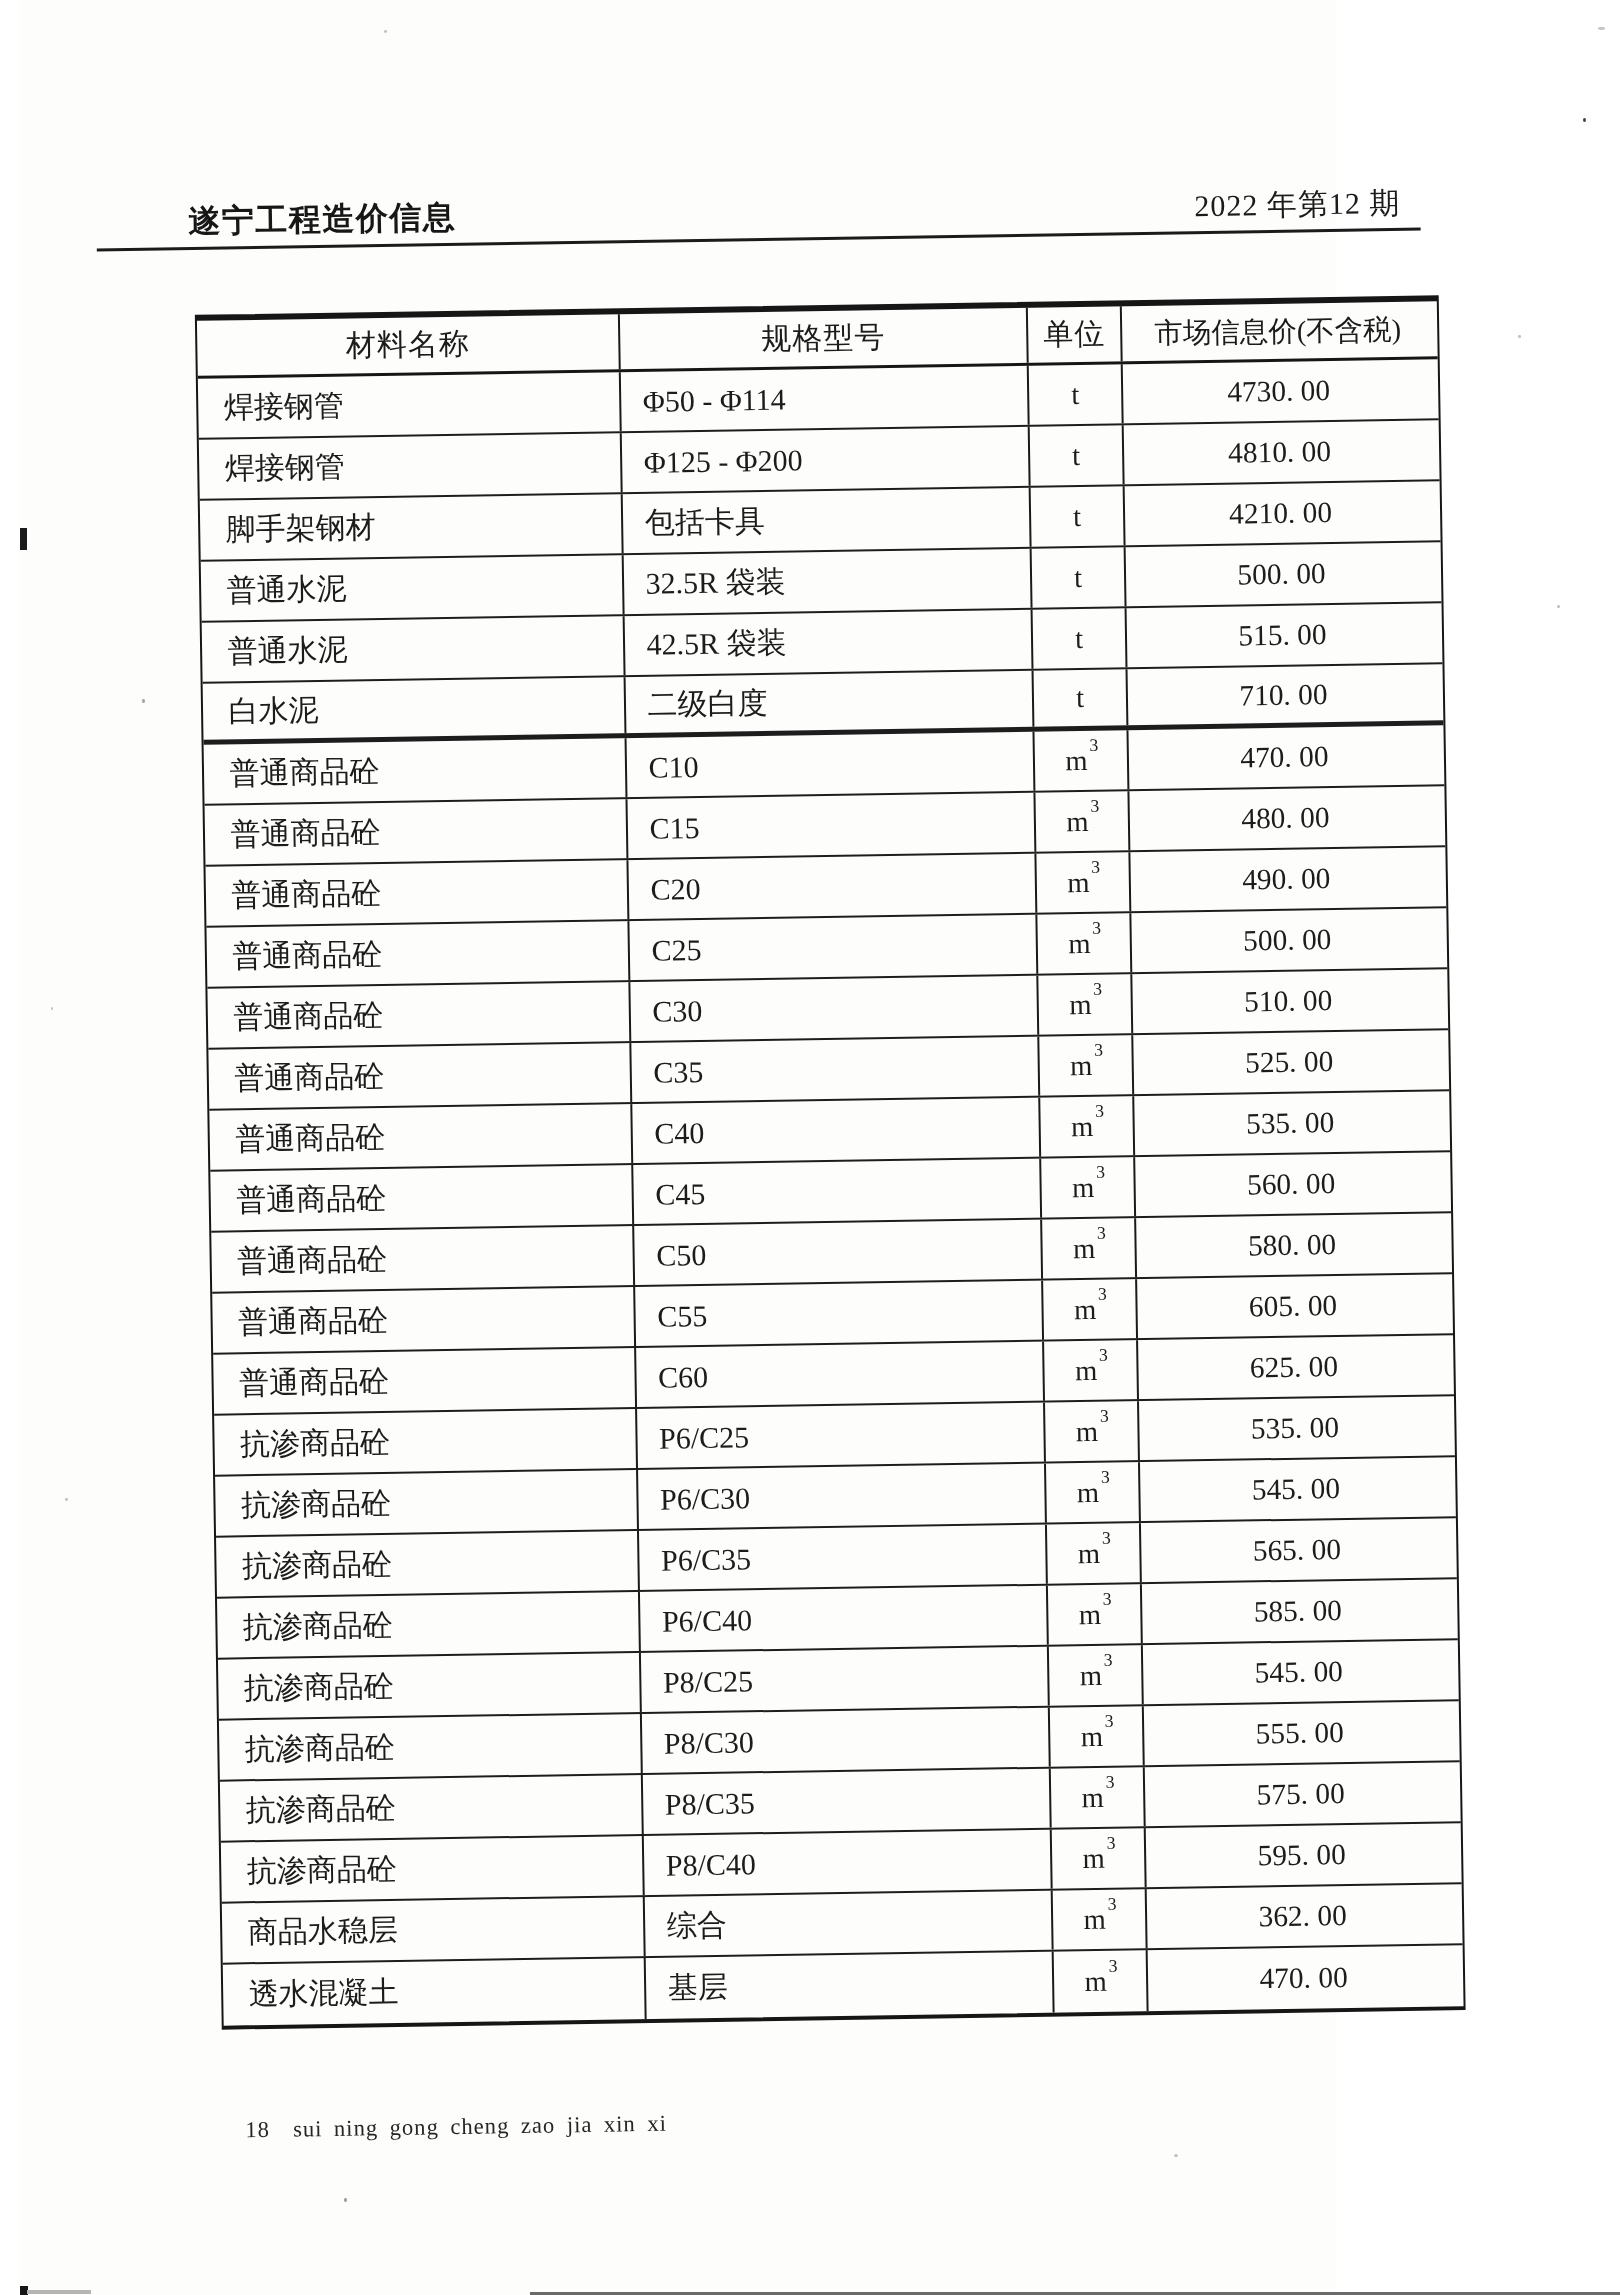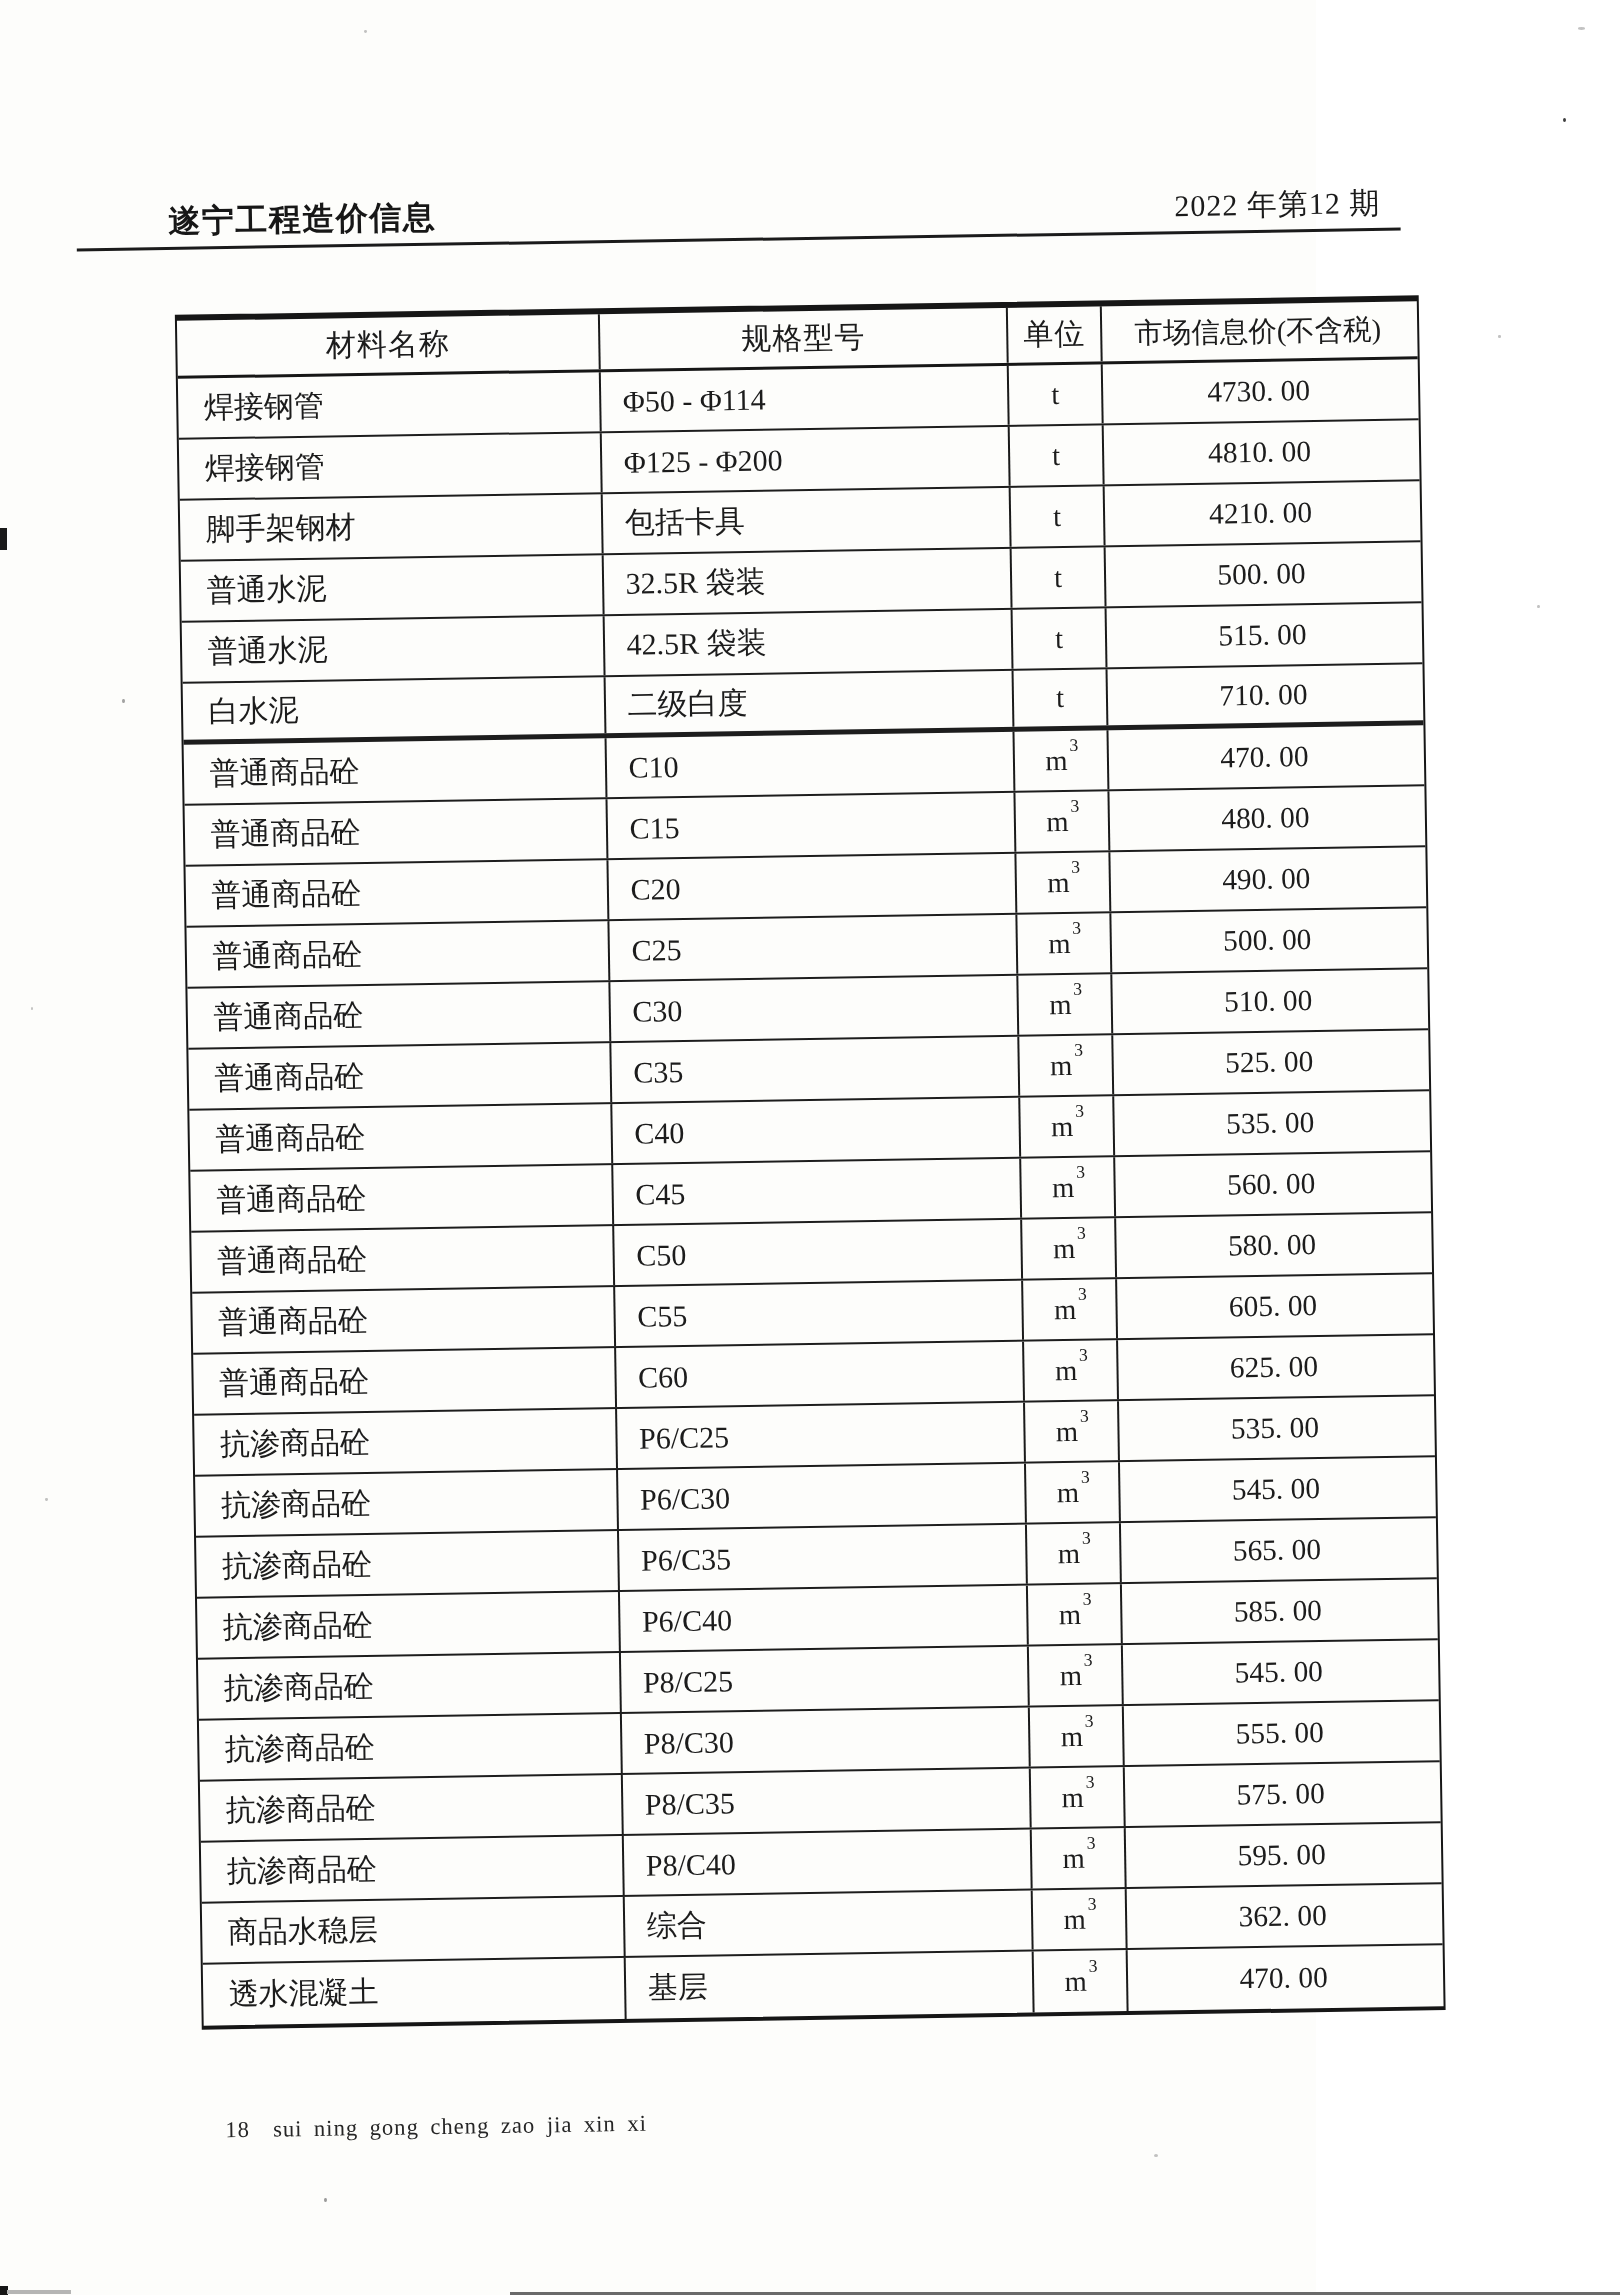--- a/index.html
+++ b/index.html
@@ -7,20 +7,21 @@
     width: 1620px; height: 2295px;
     background: #ffffff;
     overflow: hidden;
     font-family: "Liberation Serif", "DejaVu Serif", serif;
     color: #1c1c1c;
   }
   .page {
     position: relative;
     width: 1316px; height: 2295px;
     background: #fdfdfb;
+    margin-left: 20px;
   }
   
   .scan-rotate {
     position: absolute; inset: 0;
     transform: rotate(-0.9deg);
     transform-origin: 810px 1148px;
   }
   .journal-title {
     position: absolute; left: 183px; top: 190px;
     font-size: 32px; font-weight: 700; letter-spacing: 1.5px;

